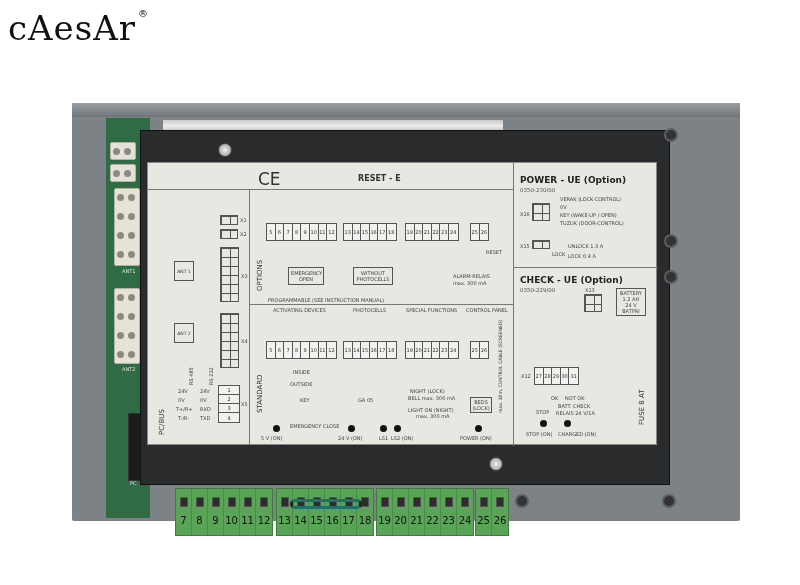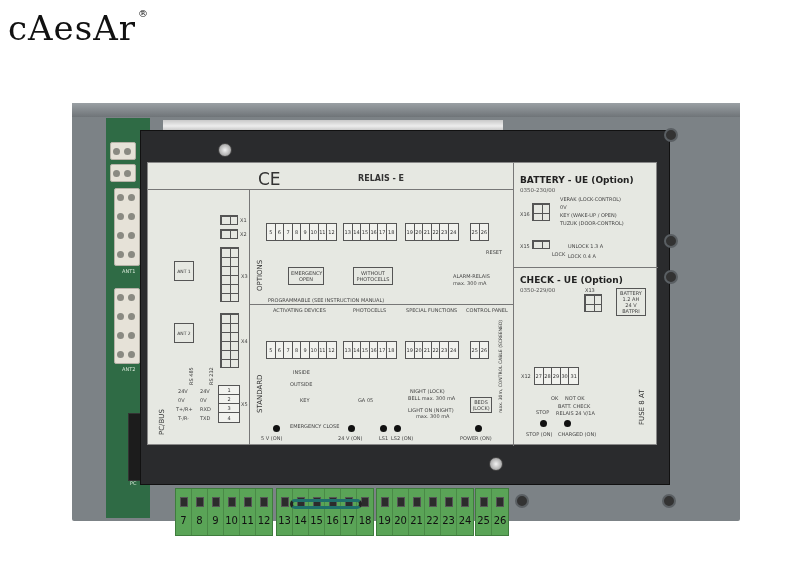--- a/index.html
+++ b/index.html
@@ -87,21 +87,21 @@
 <div class="mount-hole" style="left:662px;top:494px;"></div>
 
 <div class="label">
   <div class="lbl-top"></div>
   <div class="lbl-left-col"></div>
   <div class="lbl-divider-v"></div>
   <div class="lbl-divider-h"></div>
   <div class="lbl-divider-h2"></div>
 
   <div class="ce">CE</div>
-  <div class="klese">RELAIS - E</div>
+  <div class="klese">RESET - E</div>
 
   <div class="grid-box" style="left:72px;top:52px;width:18px;height:10px;"></div>
   <div class="grid-box" style="left:72px;top:66px;width:18px;height:10px;"></div>
   <div class="grid-box" style="left:72px;top:84px;width:19px;height:55px;"></div>
   <div class="grid-box" style="left:72px;top:150px;width:19px;height:55px;"></div>
   <div class="small" style="left:92px;top:54px;">X1</div>
   <div class="small" style="left:92px;top:68px;">X2</div>
   <div class="small" style="left:93px;top:110px;">X3</div>
   <div class="small" style="left:93px;top:175px;">X4</div>
   <div class="ant-box" style="left:26px;top:98px;">ANT 1</div>
@@ -219,21 +219,21 @@
   <div class="small" style="left:113px;top:272px;">5 V (ON)</div>
   <div class="led" style="left:200px;top:262px;"></div>
   <div class="small" style="left:190px;top:272px;">24 V (ON)</div>
   <div class="led" style="left:232px;top:262px;"></div>
   <div class="small" style="left:231px;top:272px;">LS1</div>
   <div class="led" style="left:246px;top:262px;"></div>
   <div class="small" style="left:243px;top:272px;">LS2 (ON)</div>
   <div class="led" style="left:327px;top:262px;"></div>
   <div class="small" style="left:312px;top:272px;">POWER (ON)</div>
 
-  <div class="verpri-title" style="left:372px;top:12px;">BATTERY - UE (Option)</div>
+  <div class="verpri-title" style="left:372px;top:12px;">POWER - UE (Option)</div>
   <div class="part" style="left:372px;top:24px;">0350-230/00</div>
   <div class="small" style="left:372px;top:48px;">X16</div>
   <div class="grid-box" style="left:384px;top:40px;width:18px;height:18px;"></div>
   <div class="small" style="left:412px;top:33px;">VERAK (LOCK-CONTROL)</div>
   <div class="small" style="left:412px;top:41px;">0V</div>
   <div class="small" style="left:412px;top:49px;">KEY (WAKE-UP / OPEN)</div>
   <div class="small" style="left:412px;top:57px;">TUZUK (DOOR-CONTROL)</div>
   <div class="small" style="left:372px;top:80px;">X15</div>
   <div class="grid-box" style="left:384px;top:77px;width:18px;height:9px;"></div>
   <div class="small" style="left:404px;top:88px;">LOCK</div>

